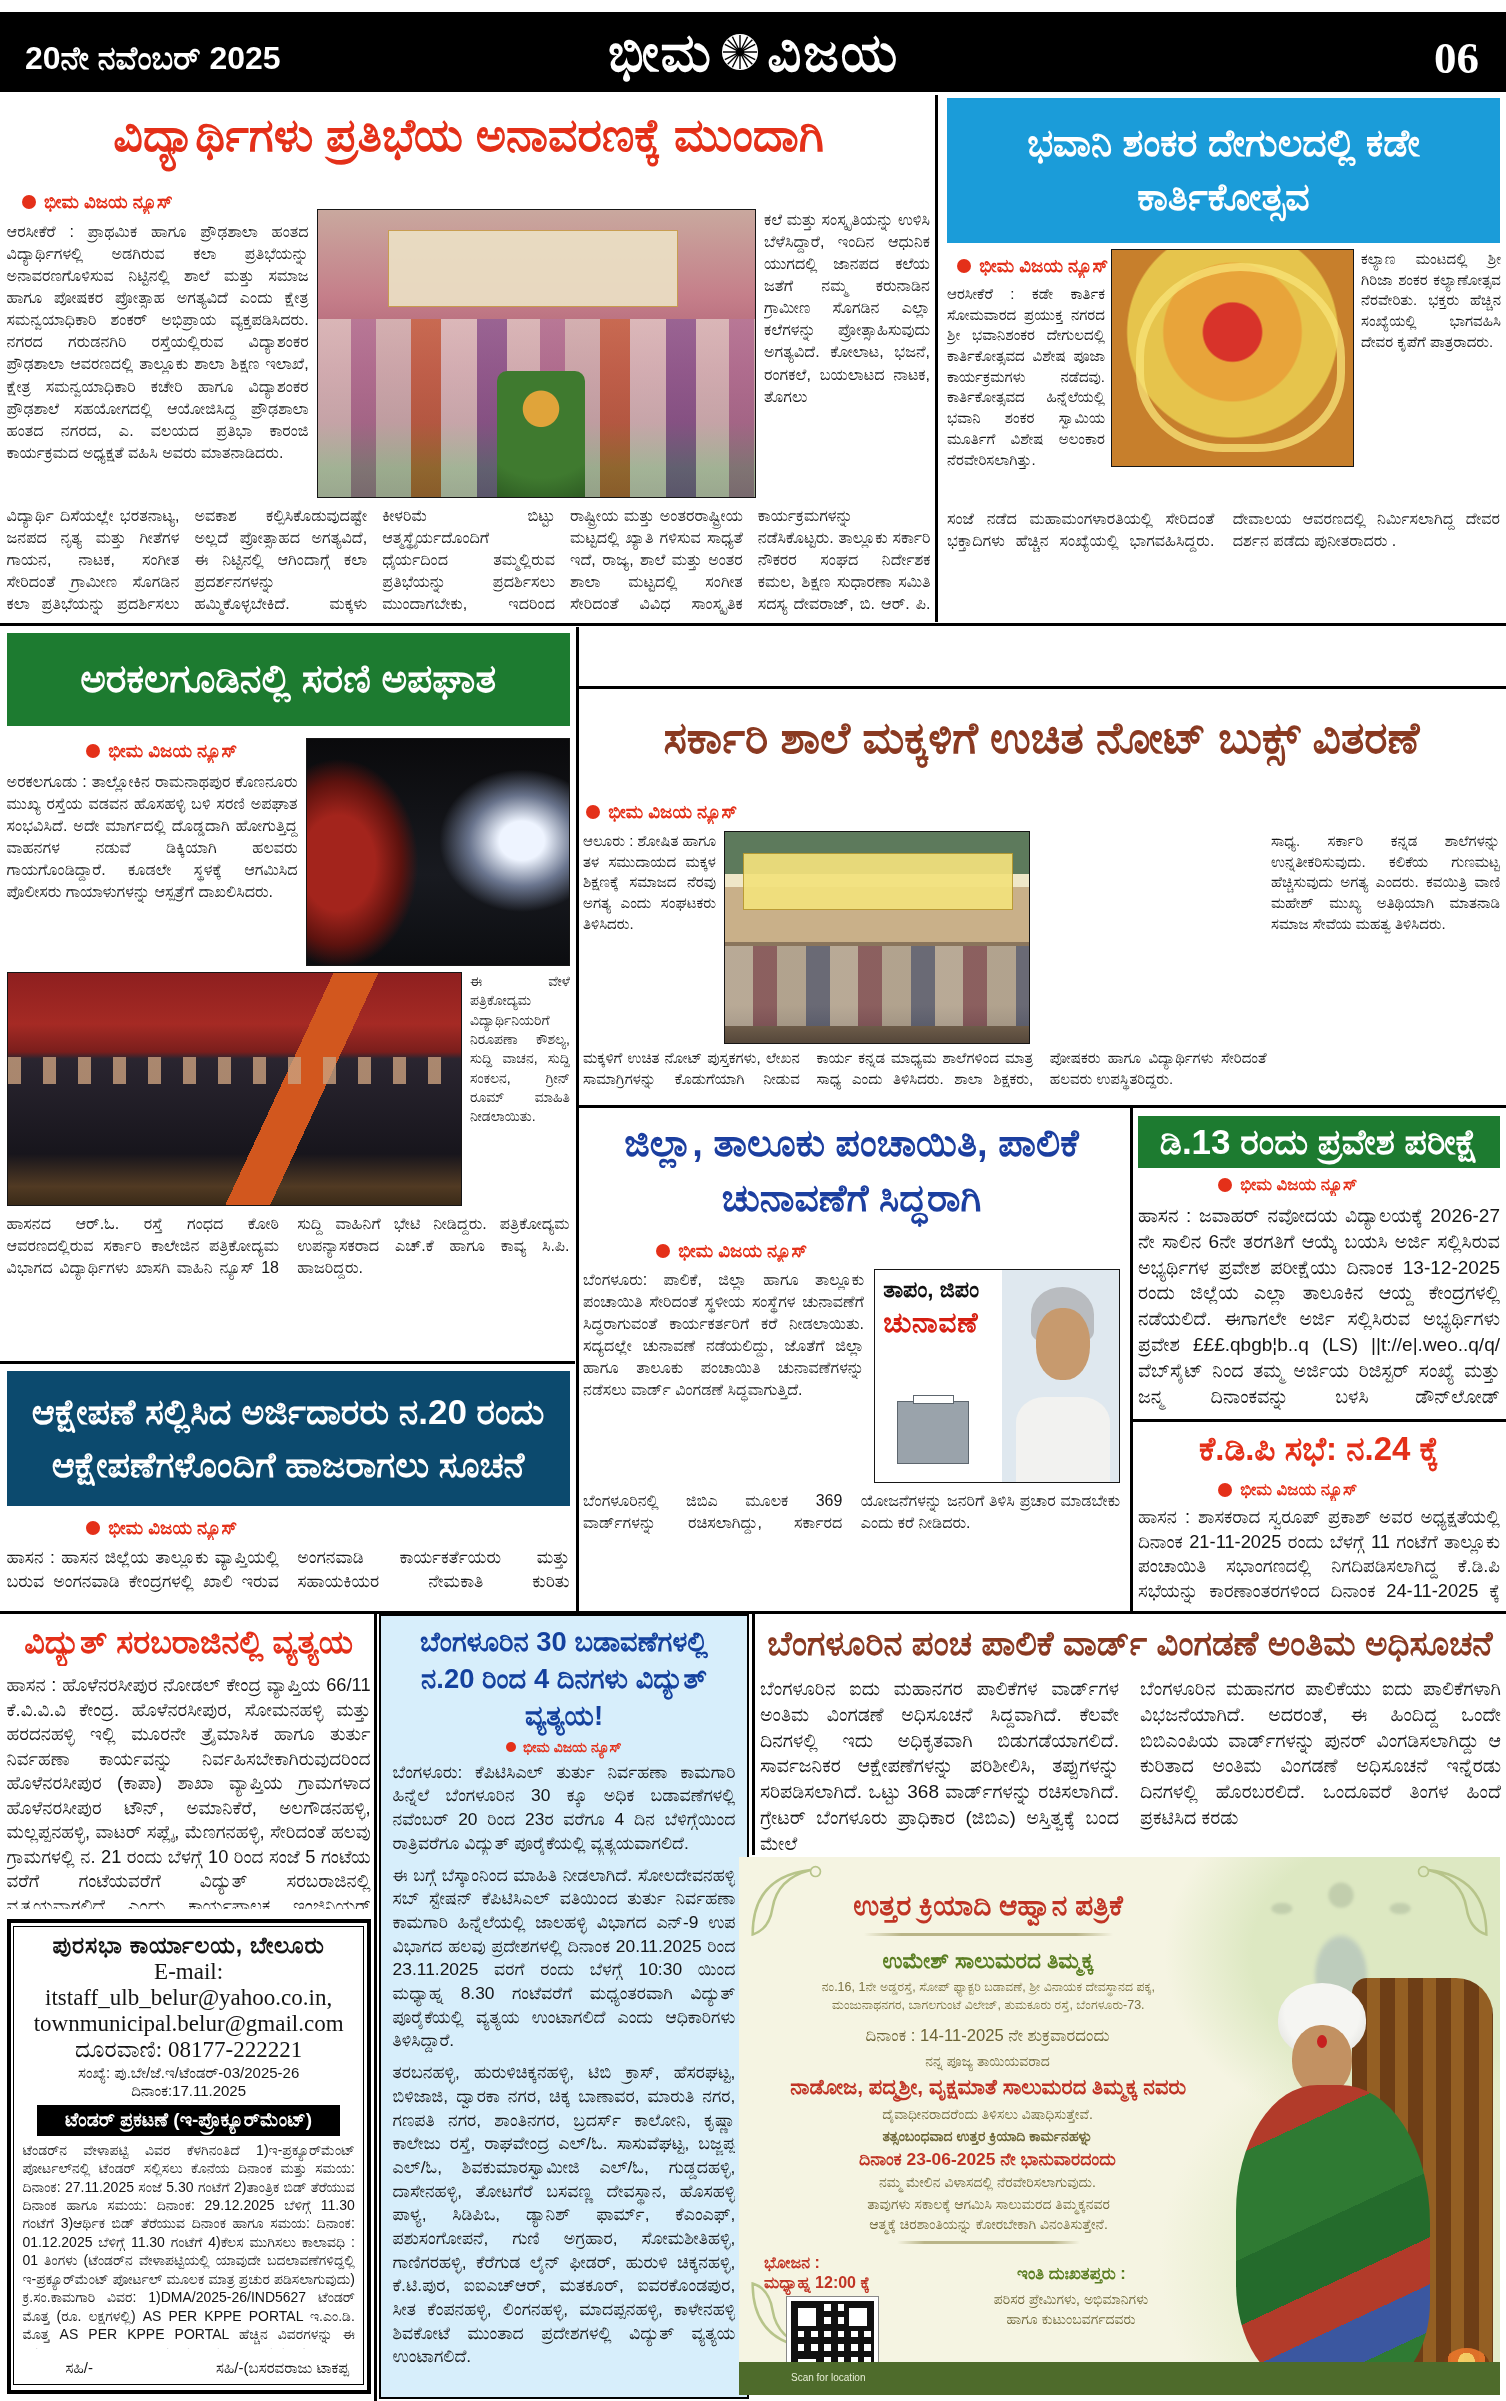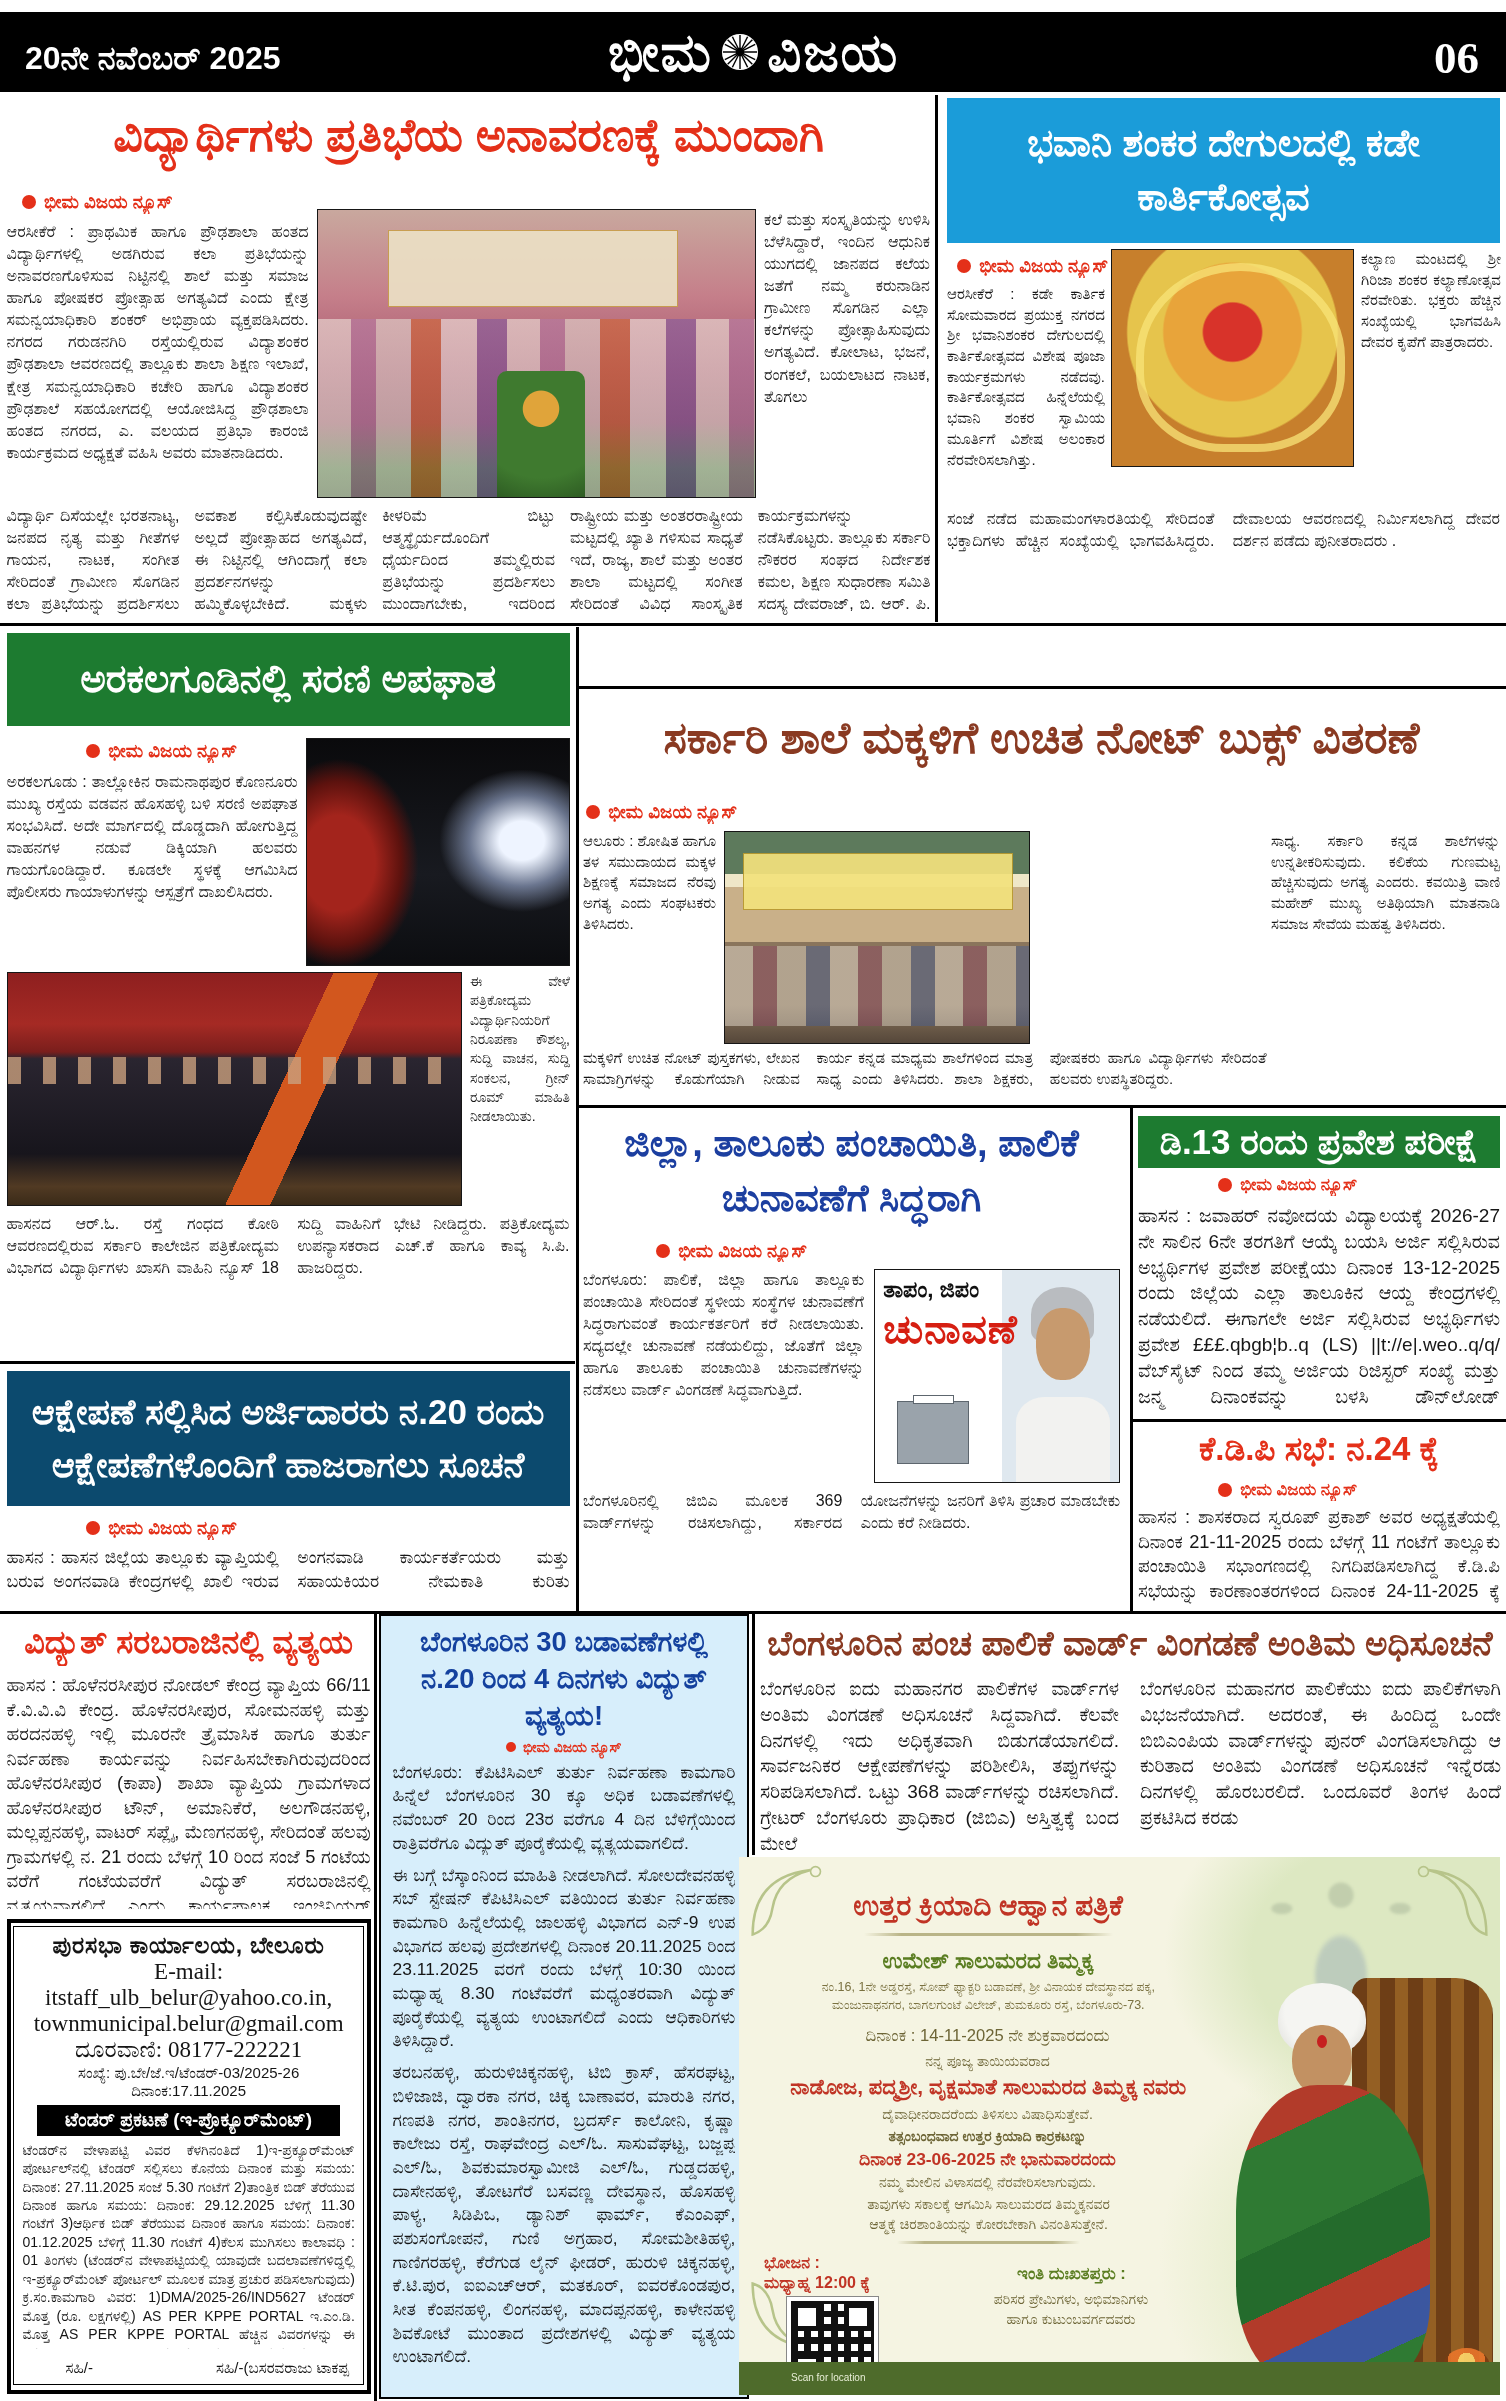--- a/index.html
+++ b/index.html
@@ -41,21 +41,21 @@
       radial-gradient(399px 349px at 92% 75%, #e4ecc9 0 40%, rgba(228,236,201,0) 70%),
       #f5f4e2;overflow:hidden;}
   .adTitle{color:#c03425;font-size:28px;font-weight:bold;text-align:center;}
   .adName{color:#5a7d21;font-size:21.6px;font-weight:bold;text-align:center;}
   .adSmall{color:#7a7140;font-size:12.5px;text-align:center;}
   .adLine{color:#6d6536;font-size:14px;text-align:center;}
   .adRed{color:#c03425;font-weight:bold;text-align:center;}
   .adGreen{color:#5a7d21;font-weight:bold;text-align:center;}
   .orn{height:2.5px;background:linear-gradient(90deg,transparent,#b9b487 15%,#b9b487 85%,transparent);}
   .egTxt1{font-weight:bold;color:#111;font-size:22.4px;}
-  .egTxt2{font-weight:bold;color:#d61f12;font-size:40px;letter-spacing:0.8px;}
+  .egTxt2{font-weight:bold;color:#d61f12;font-size:28px;letter-spacing:0.8px;}
 </style>
 </head>
 <body>
 
 <div id="canvas">
 
   <div class="abs hdr" style="left:0;top:11.6px;width:1507px;height:80px;">
     <div class="hdr-date">20ನೇ ನವೆಂಬರ್ 2025</div>
     <div class="hdr-title">
       <span>ಭೀಮ</span><svg class="mid" width="38" height="38" viewBox="0 0 40 40">
@@ -249,21 +249,21 @@
 
     <div class="abs adTitle" style="left:16.6px;top:33px;width:465px;">ಉತ್ತರ ಕ್ರಿಯಾದಿ ಆಹ್ವಾನ ಪತ್ರಿಕೆ</div>
     <div class="abs orn" style="left:125px;top:76px;width:249px;"></div>
     <div class="abs adName" style="left:16.6px;top:91px;width:465px;">ಉಮೇಶ್ ಸಾಲುಮರದ ತಿಮ್ಮಕ್ಕ</div>
     <div class="abs adSmall" style="left:8.3px;top:123px;width:482px;">ನಂ.16, 1ನೇ ಅಡ್ಡರಸ್ತೆ, ಸೋಪ್ ಫ್ಯಾಕ್ಟರಿ ಬಡಾವಣೆ, ಶ್ರೀ ವಿನಾಯಕ ದೇವಸ್ಥಾನದ ಪಕ್ಕ,</div>
     <div class="abs adSmall" style="left:8.3px;top:141px;width:482px;">ಮಂಜುನಾಥನಗರ, ಬಾಗಲಗುಂಟೆ ವಿಲೇಜ್, ತುಮಕೂರು ರಸ್ತೆ, ಬೆಂಗಳೂರು-73.</div>
     <div class="abs adLine" style="left:66px;top:169px;width:365px;font-size:16.6px;">ದಿನಾಂಕ : 14-11-2025 ನೇ ಶುಕ್ರವಾರದಂದು</div>
     <div class="abs adLine" style="left:66px;top:196px;width:365px;">ನನ್ನ ಪೂಜ್ಯ ತಾಯಿಯವರಾದ</div>
     <div class="abs adRed" style="left:8.3px;top:218px;width:482px;font-size:21px;">ನಾಡೋಜ, ಪದ್ಮಶ್ರೀ, ವೃಕ್ಷಮಾತೆ ಸಾಲುಮರದ ತಿಮ್ಮಕ್ಕ ನವರು</div>
     <div class="abs adLine" style="left:66px;top:249px;width:365px;">ದೈವಾಧೀನರಾದರೆಂದು ತಿಳಿಸಲು ವಿಷಾಧಿಸುತ್ತೇವೆ.</div>
-    <div class="abs adLine" style="left:66px;top:271px;width:365px;font-weight:bold;">ತತ್ಸಂಬಂಧವಾದ ಉತ್ತರ ಕ್ರಿಯಾದಿ ಕಾರ್ರಕಟಣ್ನು</div>
+    <div class="abs adLine" style="left:66px;top:271px;width:365px;font-weight:bold;">ತತ್ಸಂಬಂಧವಾದ ಉತ್ತರ ಕ್ರಿಯಾದಿ ಕಾರ್ಮನಹಳ್ನು</div>
     <div class="abs adRed" style="left:66px;top:292px;width:365px;font-size:17.4px;">ದಿನಾಂಕ 23-06-2025 ನೇ ಭಾನುವಾರದಂದು</div>
     <div class="abs adLine" style="left:66px;top:317px;width:365px;">ನಮ್ಮ ಮೇಲಿನ ವಿಳಾಸದಲ್ಲಿ ನೆರವೇರಿಸಲಾಗುವುದು.</div>
     <div class="abs adLine" style="left:50px;top:339px;width:399px;">ತಾವುಗಳು ಸಕಾಲಕ್ಕೆ ಆಗಮಿಸಿ ಸಾಲುಮರದ ತಿಮ್ಮಕ್ಕನವರ</div>
     <div class="abs adLine" style="left:50px;top:359px;width:399px;">ಆತ್ಮಕ್ಕೆ ಚಿರಶಾಂತಿಯನ್ನು ಕೋರಬೇಕಾಗಿ ವಿನಂತಿಸುತ್ತೇನೆ.</div>
     <div class="abs orn" style="left:158px;top:384px;width:183px;"></div>
     <div class="abs adRed" style="left:25px;top:397px;width:150px;text-align:left;font-size:16px;">ಭೋಜನ :</div>
     <div class="abs adRed" style="left:25px;top:417px;width:166px;text-align:left;font-size:16px;">ಮಧ್ಯಾಹ್ನ 12:00 ಕ್ಕೆ</div>
     <div class="abs adGreen" style="left:208px;top:407px;width:249px;font-size:16.6px;">ಇಂತಿ ದುಃಖತಪ್ತರು :</div>
     <div class="abs adLine" style="left:191px;top:434px;width:282px;">ಪರಿಸರ ಪ್ರೇಮಿಗಳು, ಅಭಿಮಾನಿಗಳು</div>
     <div class="abs adLine" style="left:199px;top:454px;width:266px;">ಹಾಗೂ ಕುಟುಂಬವರ್ಗದವರು</div>

